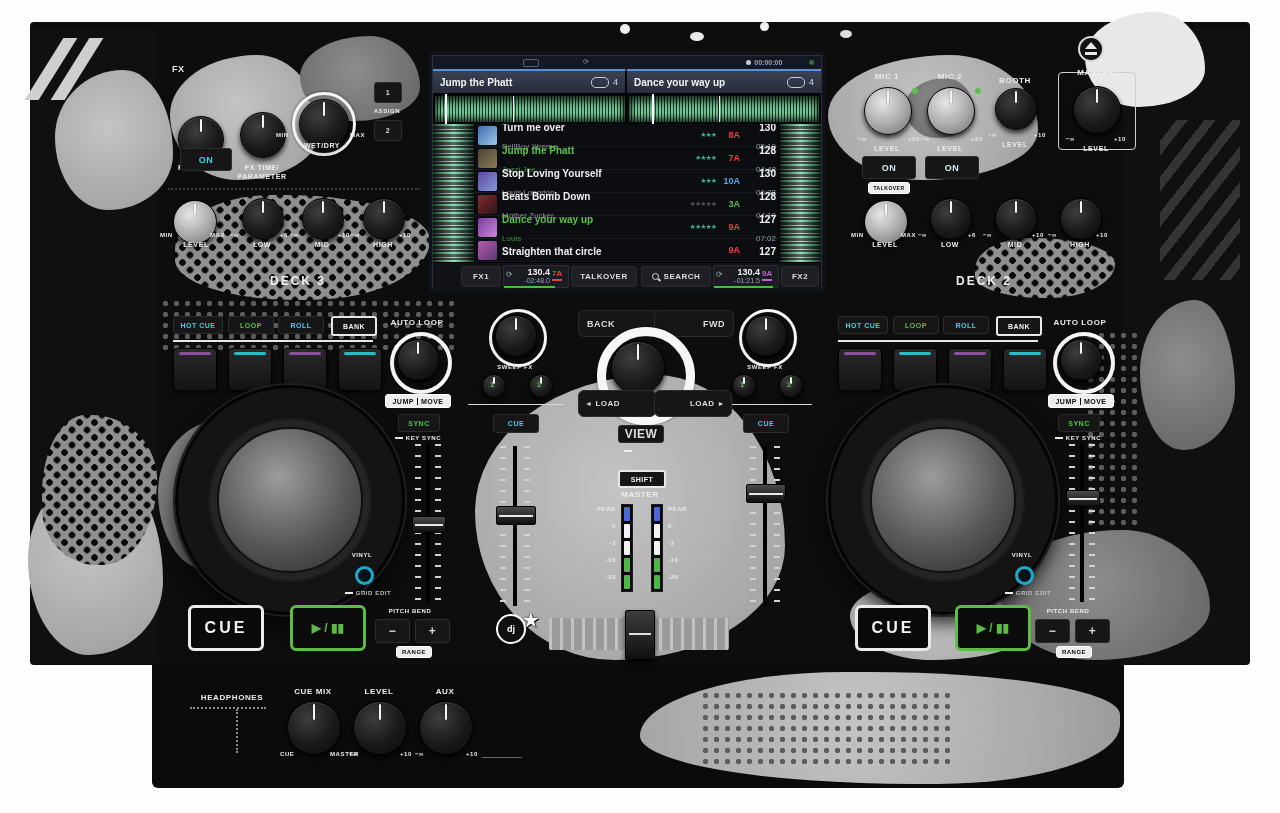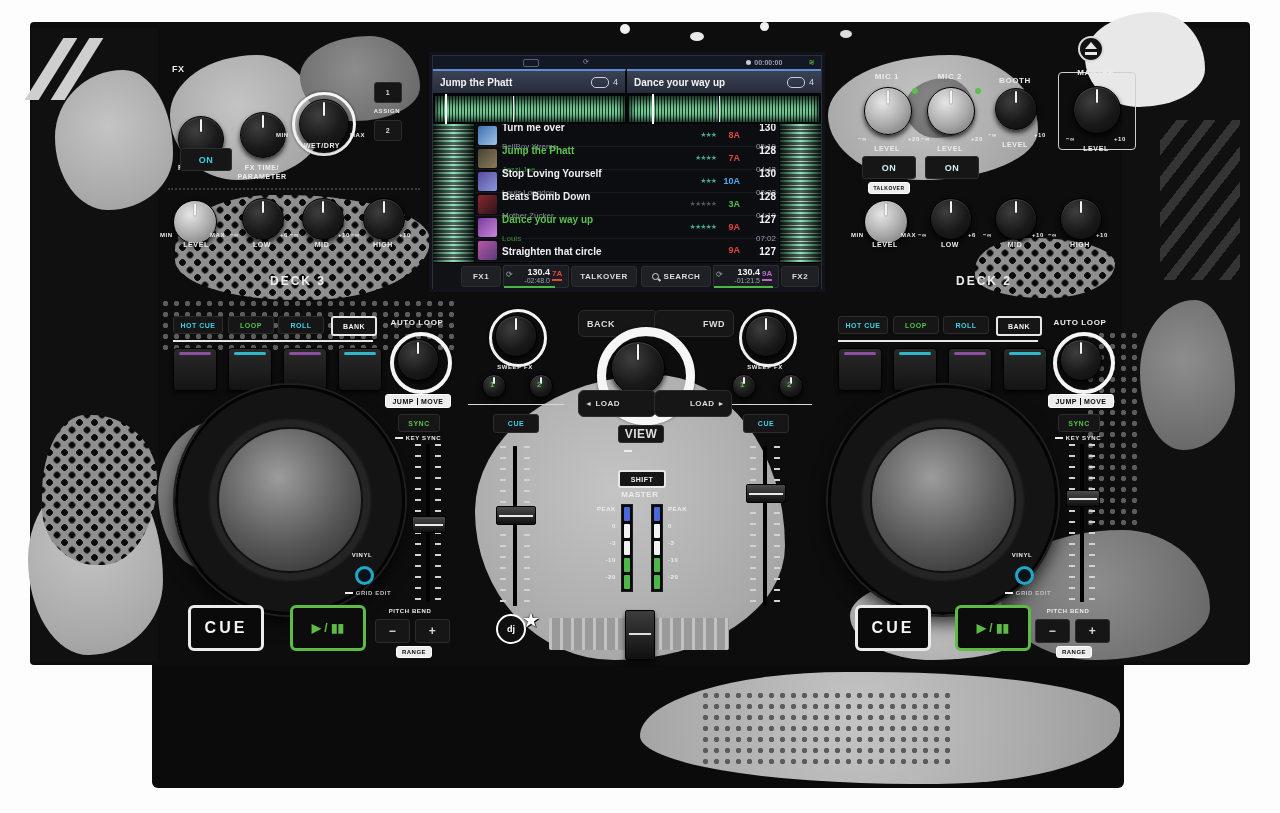--- a/index.html
+++ b/index.html
@@ -457,14 +457,32 @@
     <div class="abs" style="left:195px;top:272px;width:13px;height:13px;border-radius:50%;border:3px solid #1fa8c8;background:#06141a;"></div>
     <div class="lbl f6 dim" style="left:166px;top:296px;width:84px;"><span class="dash"></span><span>GRID EDIT</span></div>
     <div class="abs" style="left:35px;top:311px;width:70px;height:40px;background:#0a0a0a;border:3px solid #ececec;border-radius:6px;display:flex;align-items:center;justify-content:center;color:#f4f4f4;font-size:16px;font-weight:700;letter-spacing:3px;">CUE</div>
     <div class="abs" style="left:135px;top:311px;width:70px;height:40px;background:#0c0c0c;border:3px solid #5dbb46;border-radius:6px;display:flex;align-items:center;justify-content:center;color:#5dbb46;font-size:12px;font-weight:700;">▶ / ▮▮</div>
     <div class="lbl f6" style="left:206px;top:314px;width:84px;">PITCH BEND</div>
     <div class="chip" style="left:215px;top:325px;width:33px;height:22px;font-size:12px;">−</div>
     <div class="chip" style="left:255px;top:325px;width:33px;height:22px;font-size:12px;">+</div>
     <div class="chip inv" style="left:236px;top:352px;width:34px;height:10px;font-size:6px;">RANGE</div>
   </div>
 
+  <div class="abs" style="left:152px;top:665px;width:972px;height:123px;">
+    <div class="lbl f8" style="left:20px;top:28px;width:120px;">HEADPHONES</div>
+    <div class="abs" style="left:38px;top:42px;width:76px;border-top:2px dotted #8a8a8a;"></div>
+    <div class="abs" style="left:84px;top:44px;height:44px;border-left:2px dotted #8a8a8a;"></div>
+    <div class="lbl f8" style="left:119px;top:22px;width:84px;">CUE MIX</div>
+    <div class="kn" style="left:135px;top:36px;width:52px;height:52px;"></div>
+    <div class="lbl f6" style="left:128px;top:86px;">CUE</div>
+    <div class="lbl f6" style="left:178px;top:86px;">MASTER</div>
+    <div class="lbl f8" style="left:185px;top:22px;width:84px;">LEVEL</div>
+    <div class="kn" style="left:201px;top:36px;width:52px;height:52px;"></div>
+    <div class="lbl f6" style="left:197px;top:86px;">−∞</div>
+    <div class="lbl f6" style="left:248px;top:86px;">+10</div>
+    <div class="lbl f8" style="left:251px;top:22px;width:84px;">AUX</div>
+    <div class="kn" style="left:267px;top:36px;width:52px;height:52px;"></div>
+    <div class="lbl f6" style="left:263px;top:86px;">−∞</div>
+    <div class="lbl f6" style="left:314px;top:86px;">+10</div>
+    <div class="abs" style="left:330px;top:92px;width:40px;height:1px;background:#6a6a6a;"></div>
+  </div>
 
 </div>
 
 </body></html>

